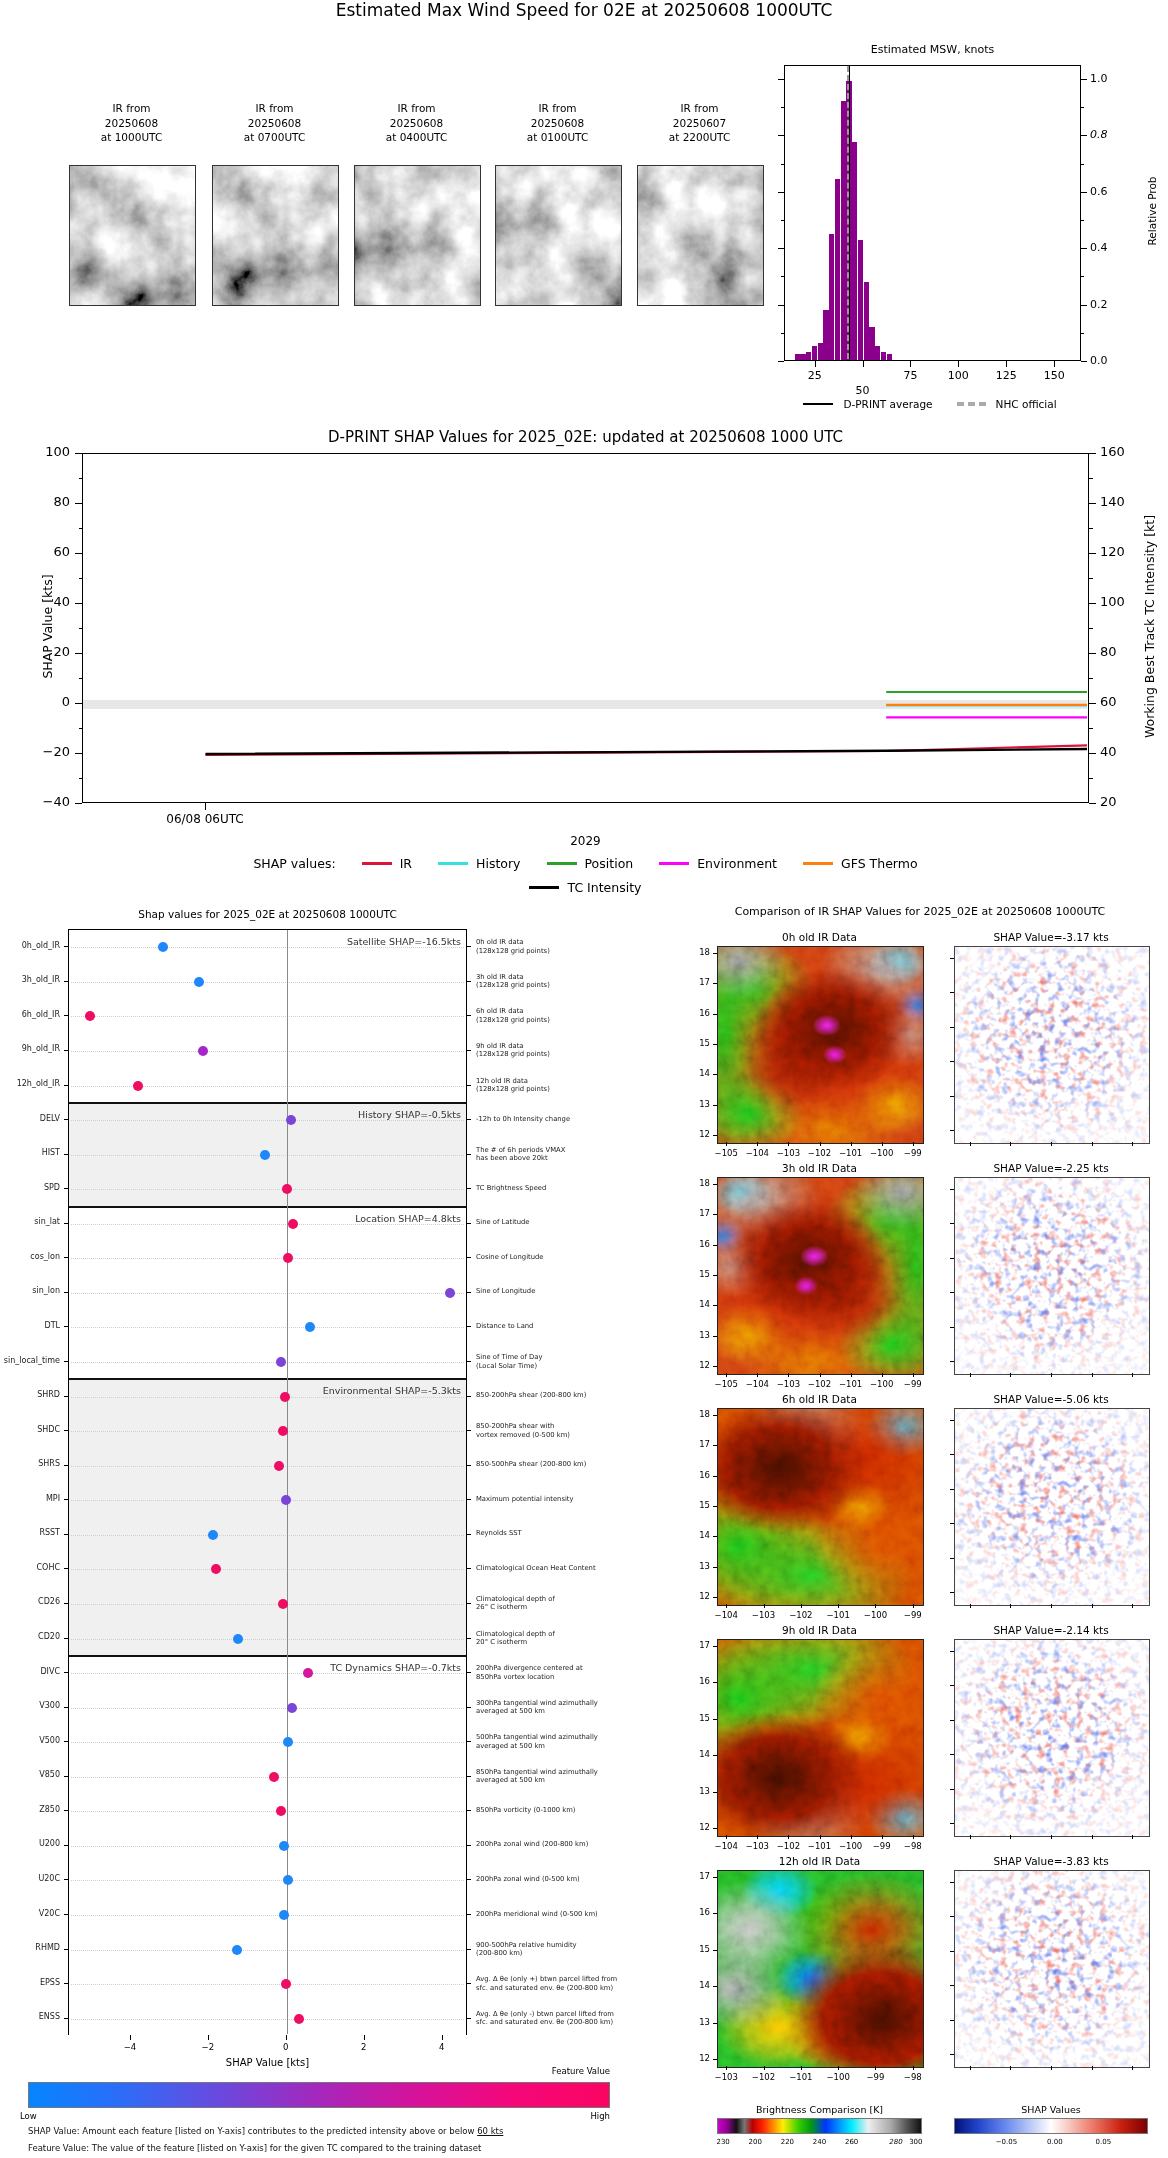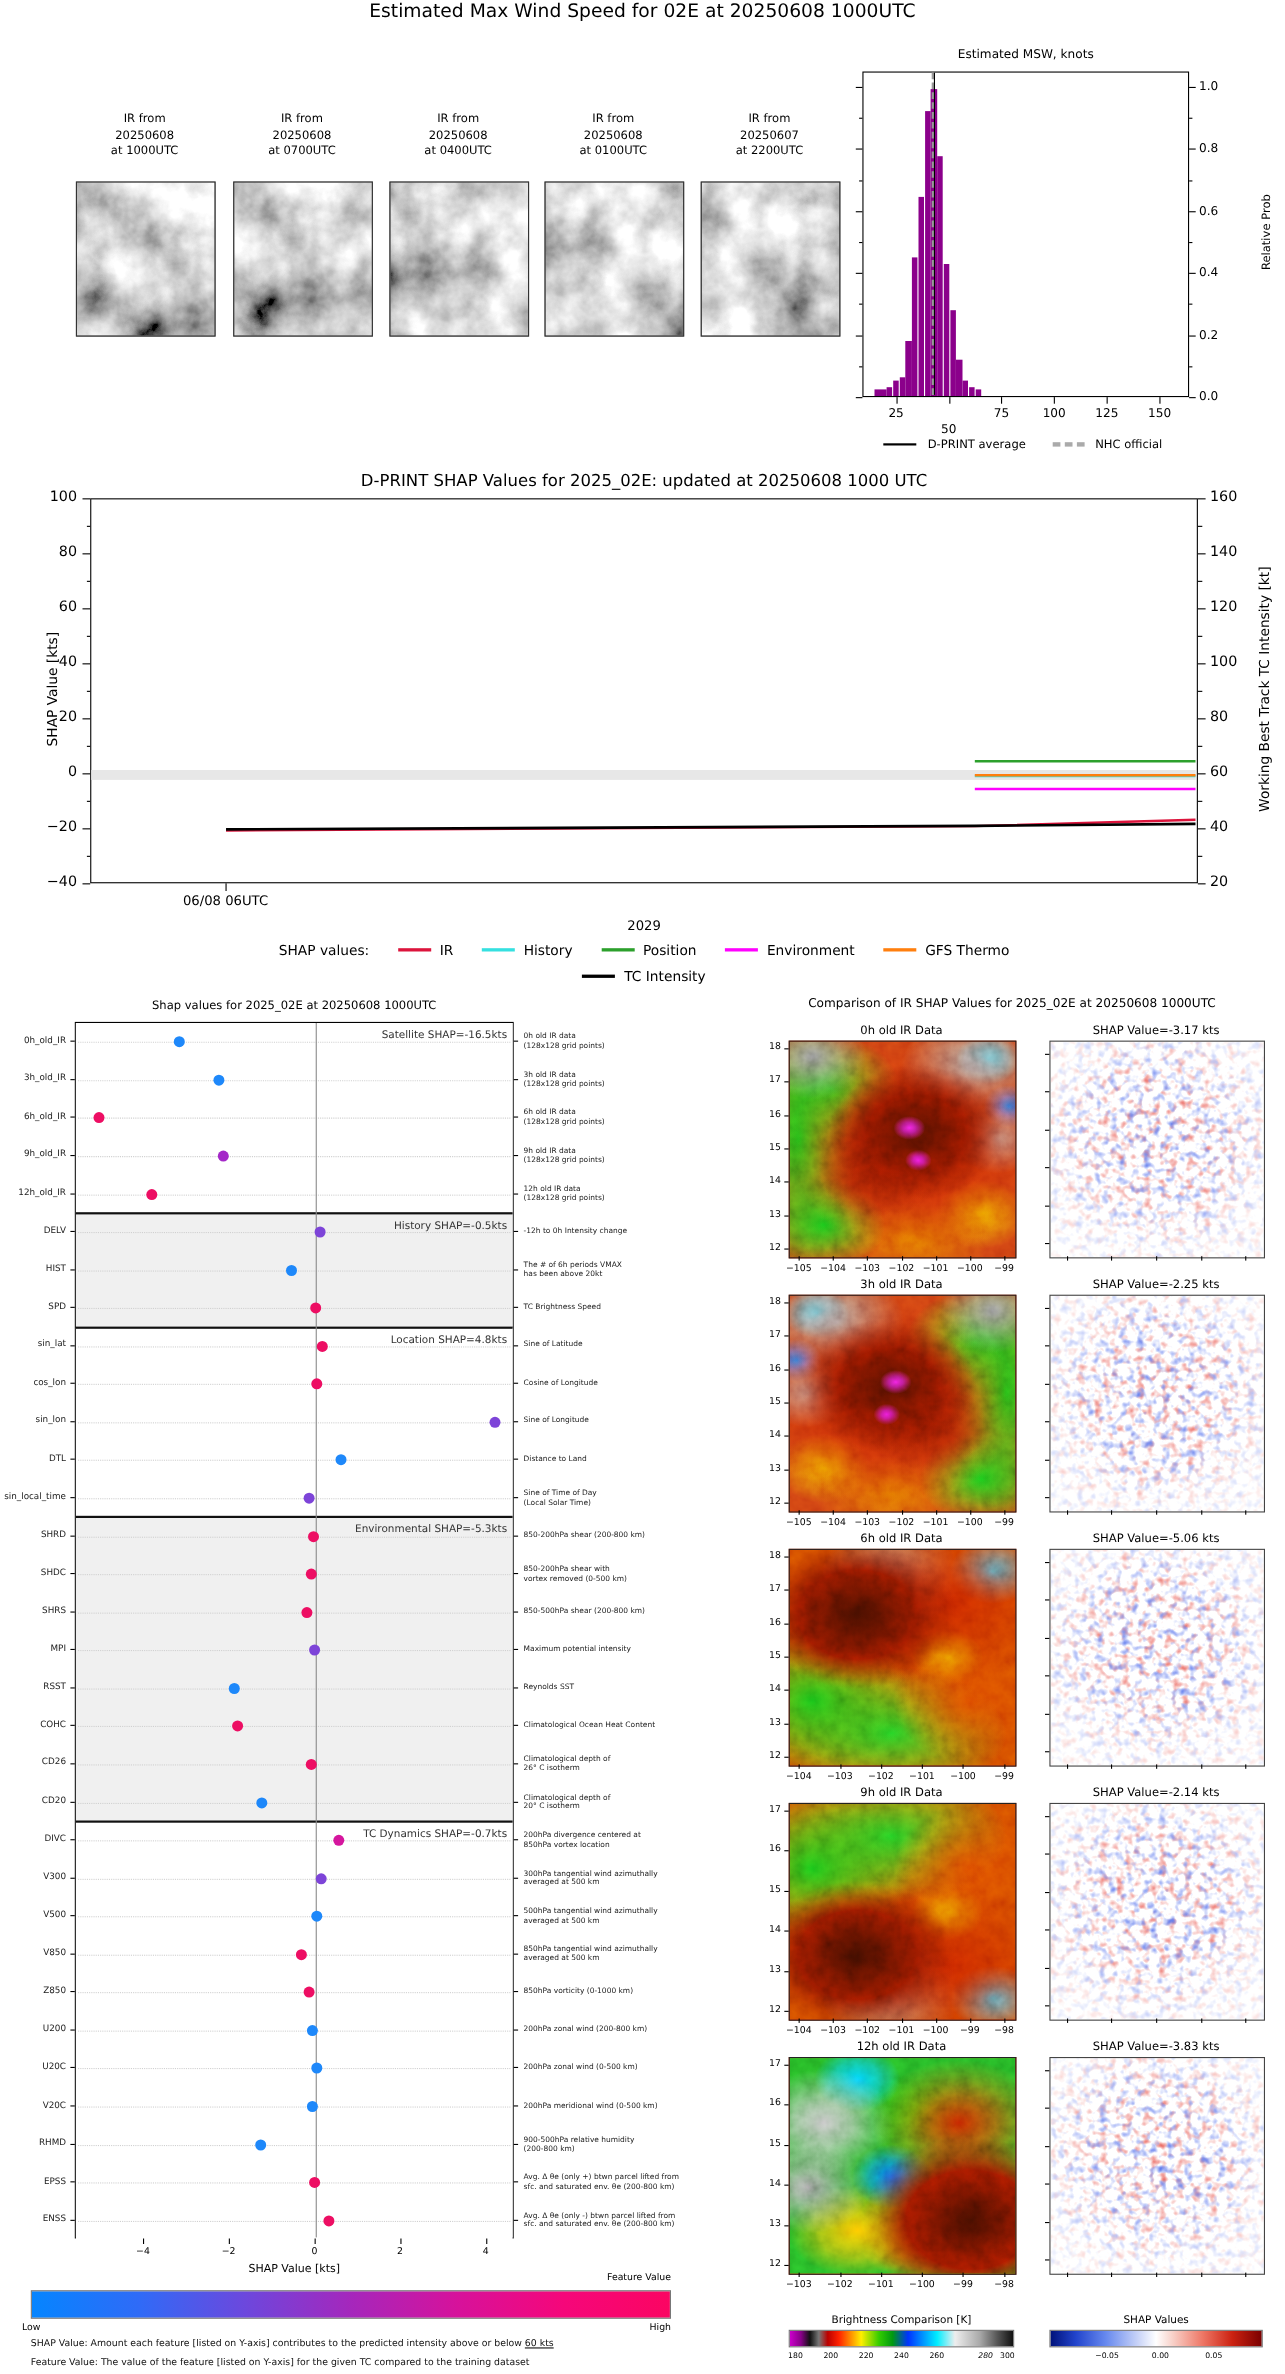--- a/index.html
+++ b/index.html
@@ -180,21 +180,21 @@
       <div class="tick" style="left: 778px; top: 135.476px; width: 6px; height: 1px;"></div>
       <div class="tick" style="left: 1081px; top: 135.476px; width: 6px; height: 1px;"></div>
       <div class="tick" style="left: 781px; top: 107.286px; width: 3px; height: 1px;"></div>
       <div class="tick" style="left: 1081px; top: 107.286px; width: 3px; height: 1px;"></div>
       <div class="tick" style="left: 778px; top: 79.0952px; width: 6px; height: 1px;"></div>
       <div class="tick" style="left: 1081px; top: 79.0952px; width: 6px; height: 1px;"></div>
       <div class="lbl" style="left: 1090px; top: 354px; font-size: 11px;">0.0</div>
       <div class="lbl" style="left: 1090px; top: 297.619px; font-size: 11px;">0.2</div>
       <div class="lbl" style="left: 1090px; top: 241.238px; font-size: 11px;">0.4</div>
       <div class="lbl" style="left: 1090px; top: 184.857px; font-size: 11px;">0.6</div>
-      <div class="lbl" style="left: 1090px; top: 128.476px; font-size: 11px;">0.8</div>
+      <div class="lbl" style="left: 1090px; top: 128.476px; font-size: 11px; font-style: italic;">0.8</div>
       <div class="lbl" style="left: 1090px; top: 72.0952px; font-size: 11px;">1.0</div>
       <div class="lbl rot" style="left: 1117px; top: 205px; font-size: 10.5px;">Relative Prob</div>
       <div class="tick" style="left: 814.658px; top: 361px; width: 1px; height: 6px;"></div>
       <div class="lbl ctr" style="left: 796.658px; top: 369px; width: 36px; font-size: 11px;">25</div>
       <div class="tick" style="left: 862.561px; top: 361px; width: 1px; height: 6px;"></div>
       <div class="lbl ctr" style="left: 844.561px; top: 384px; width: 36px; font-size: 11px;">50</div>
       <div class="tick" style="left: 910.465px; top: 361px; width: 1px; height: 6px;"></div>
       <div class="lbl ctr" style="left: 892.465px; top: 369px; width: 36px; font-size: 11px;">75</div>
       <div class="tick" style="left: 958.368px; top: 361px; width: 1px; height: 6px;"></div>
       <div class="lbl ctr" style="left: 940.368px; top: 369px; width: 36px; font-size: 11px;">100</div>
@@ -909,21 +909,21 @@
       <div class="tick" style="left: 1091.74px; top: 2066px; width: 1px; height: 4px;"></div>
       <div class="tick" style="left: 1132.48px; top: 2066px; width: 1px; height: 4px;"></div>
       <div class="tick" style="left: 950px; top: 1881.76px; width: 4px; height: 1px;"></div>
       <div class="tick" style="left: 950px; top: 1916.26px; width: 4px; height: 1px;"></div>
       <div class="tick" style="left: 950px; top: 1950.75px; width: 4px; height: 1px;"></div>
       <div class="tick" style="left: 950px; top: 1985.25px; width: 4px; height: 1px;"></div>
       <div class="tick" style="left: 950px; top: 2019.74px; width: 4px; height: 1px;"></div>
       <div class="tick" style="left: 950px; top: 2054.24px; width: 4px; height: 1px;"></div>
       <div class="abs ctr lbl" style="left: 717px; top: 2104px; width: 205px; font-size: 9.5px;">Brightness Comparison [K]</div>
       <div class="cb" style="left: 717px; top: 2118px; width: 205px; height: 16px; background: linear-gradient(90deg, rgb(204, 0, 204) 0%, rgb(136, 0, 136) 5%, rgb(17, 17, 17) 9%, rgb(119, 119, 119) 13%, rgb(187, 0, 0) 17%, rgb(255, 34, 0) 22%, rgb(255, 136, 0) 27%, rgb(255, 238, 0) 32%, rgb(51, 204, 0) 40%, rgb(0, 153, 17) 46%, rgb(0, 51, 255) 53%, rgb(0, 153, 255) 60%, rgb(0, 238, 255) 66%, rgb(238, 238, 238) 74%, rgb(170, 170, 170) 85%, rgb(85, 85, 85) 93%, rgb(17, 17, 17) 100%);"></div>
-      <div class="lbl ctr" style="left: 709.15px; top: 2138px; width: 28px; font-size: 7px;">180</div>
+      <div class="lbl ctr" style="left: 709.15px; top: 2138px; width: 28px; font-size: 7px;">230</div>
       <div class="lbl ctr" style="left: 741.267px; top: 2138px; width: 28px; font-size: 7px;">200</div>
       <div class="lbl ctr" style="left: 773.383px; top: 2138px; width: 28px; font-size: 7px;">220</div>
       <div class="lbl ctr" style="left: 805.5px; top: 2138px; width: 28px; font-size: 7px;">240</div>
       <div class="lbl ctr" style="left: 837.617px; top: 2138px; width: 28px; font-size: 7px;">260</div>
       <div class="lbl ctr" style="left: 882px; top: 2138px; width: 28px; font-size: 7px; font-style: italic;">280</div>
       <div class="lbl ctr" style="left: 901.85px; top: 2138px; width: 28px; font-size: 7px;">300</div>
       <div class="abs ctr lbl" style="left: 954px; top: 2104px; width: 194px; font-size: 9.5px;">SHAP Values</div>
       <div class="cb" style="left: 954px; top: 2118px; width: 194px; height: 16px; background: linear-gradient(90deg, rgb(0, 18, 122) 0%, rgb(34, 68, 204) 12%, rgb(102, 136, 238) 26%, rgb(204, 214, 248) 42%, rgb(255, 255, 255) 50%, rgb(248, 208, 200) 58%, rgb(238, 119, 102) 72%, rgb(204, 34, 17) 86%, rgb(122, 0, 0) 100%);"></div>
       <div class="lbl ctr" style="left: 986.38px; top: 2138px; width: 40px; font-size: 7px;">−0.05</div>
       <div class="lbl ctr" style="left: 1034.88px; top: 2138px; width: 40px; font-size: 7px;">0.00</div>

